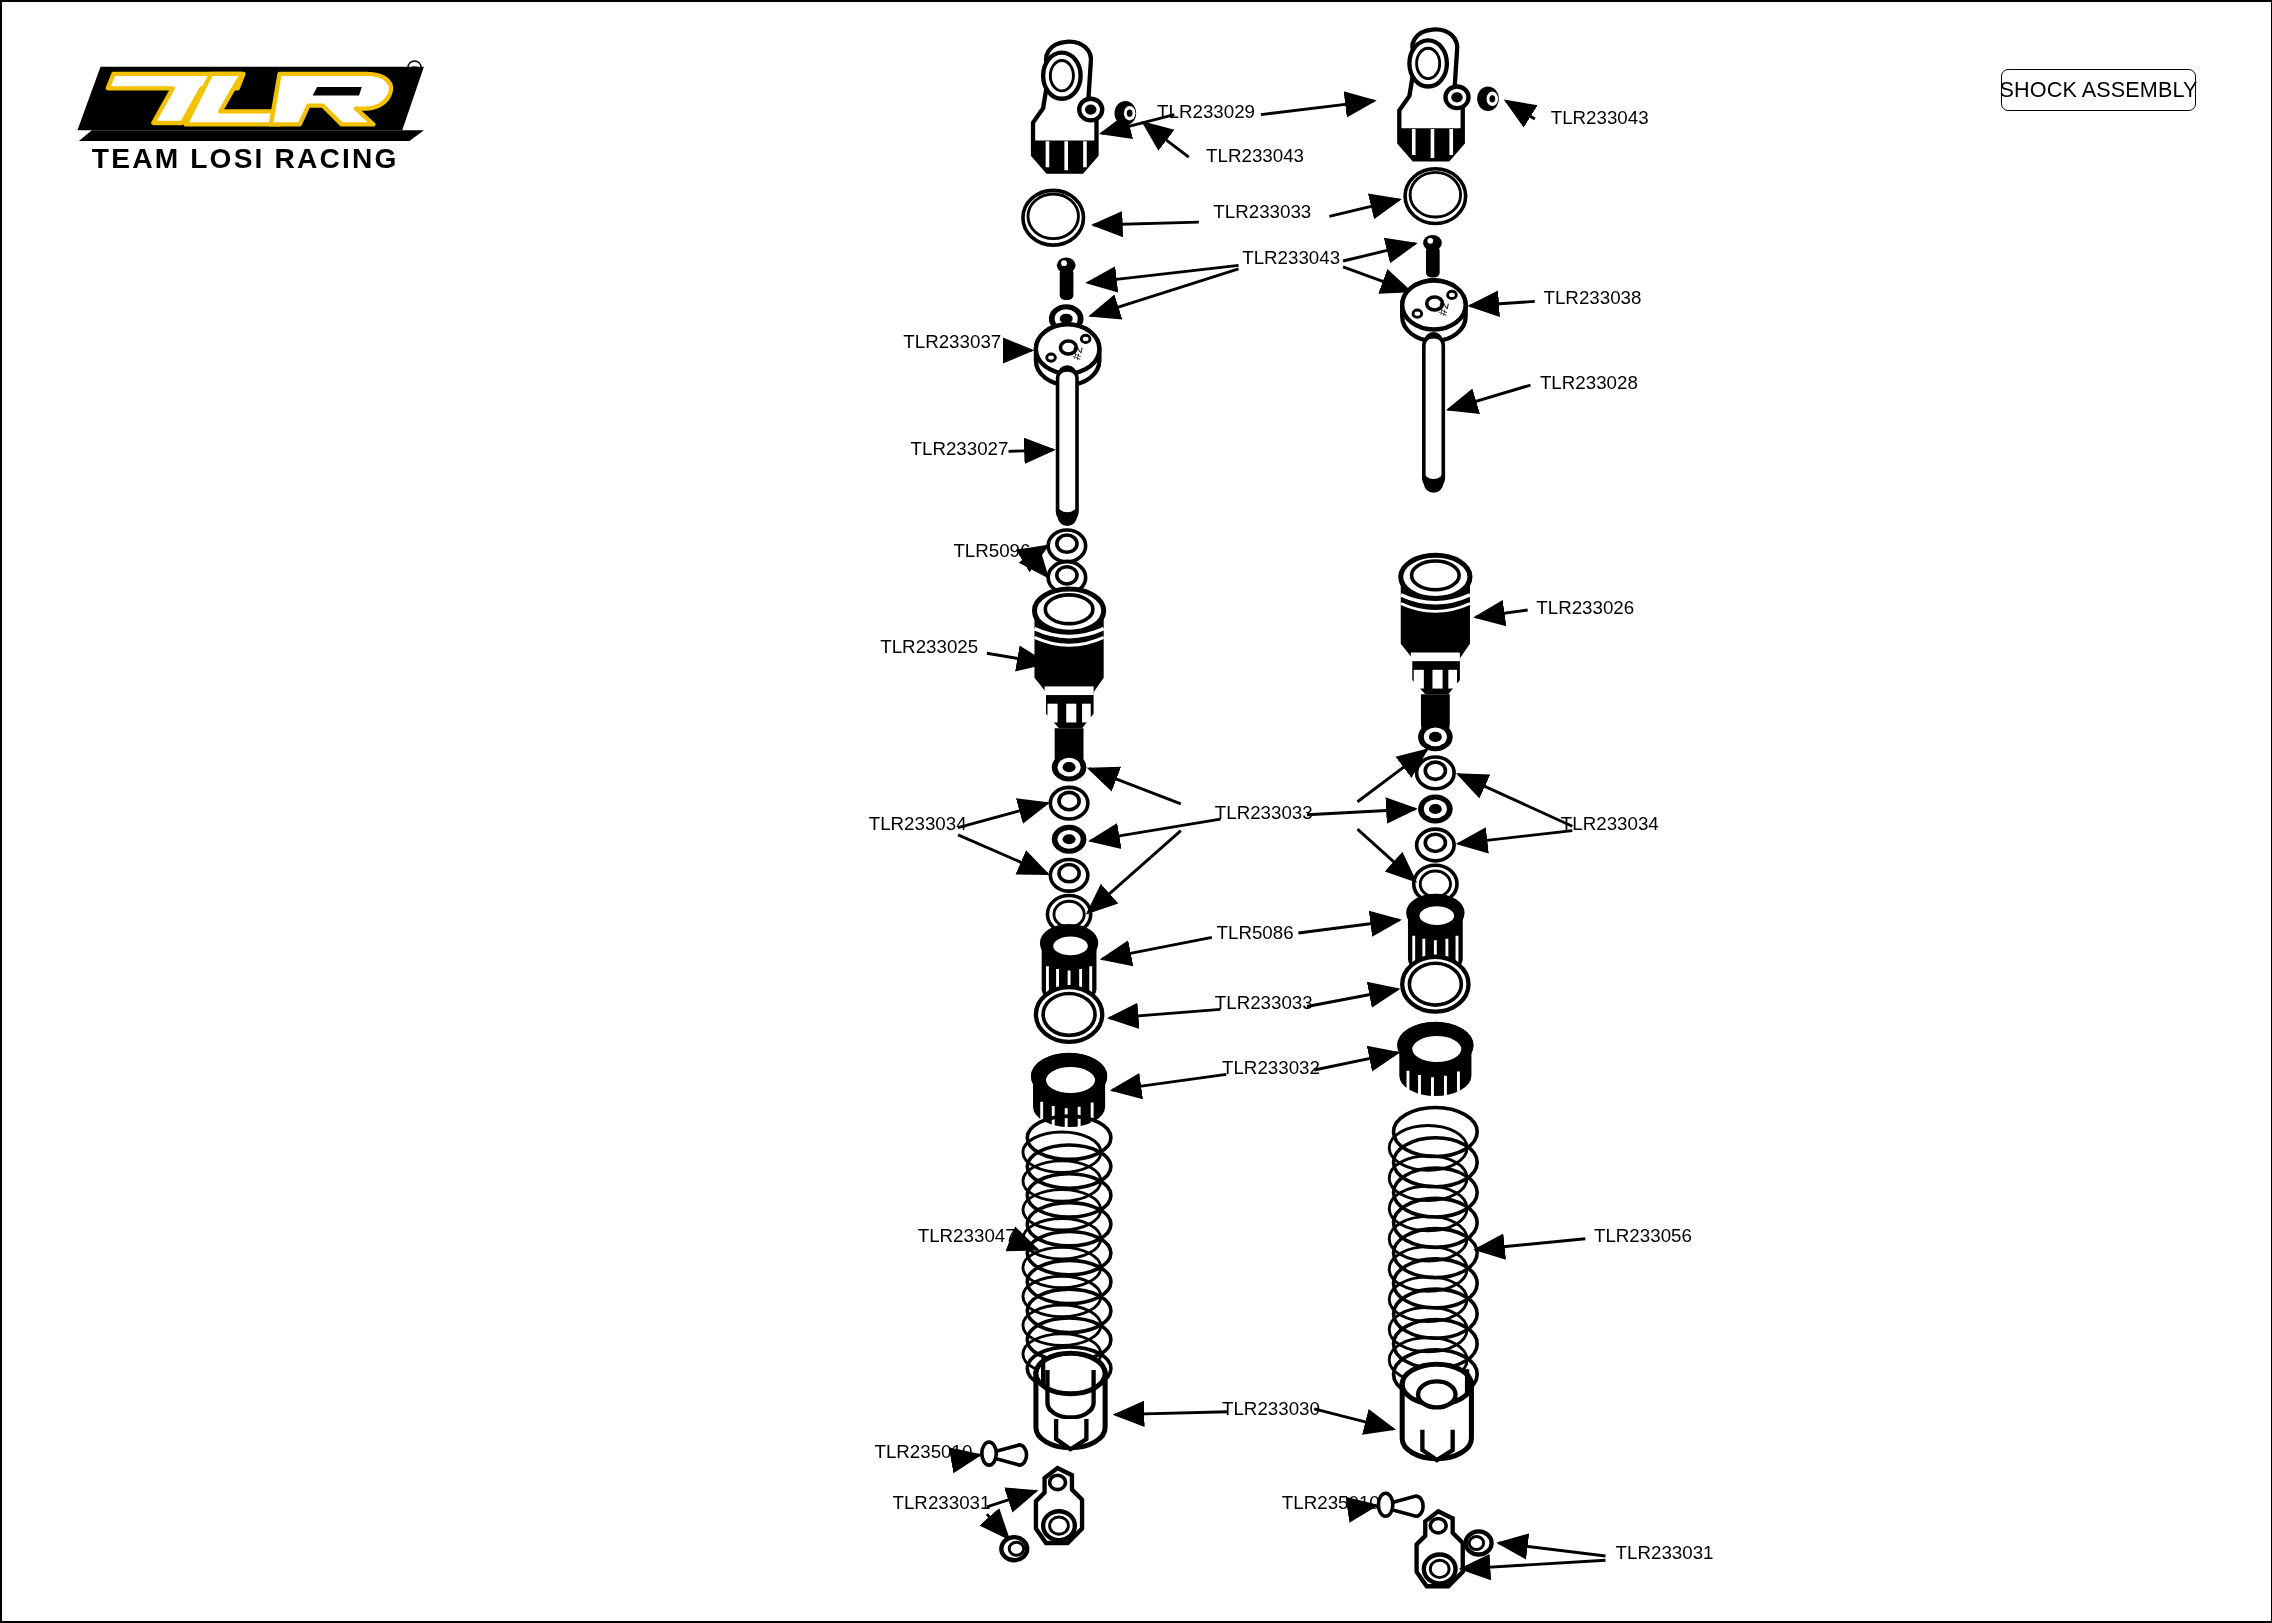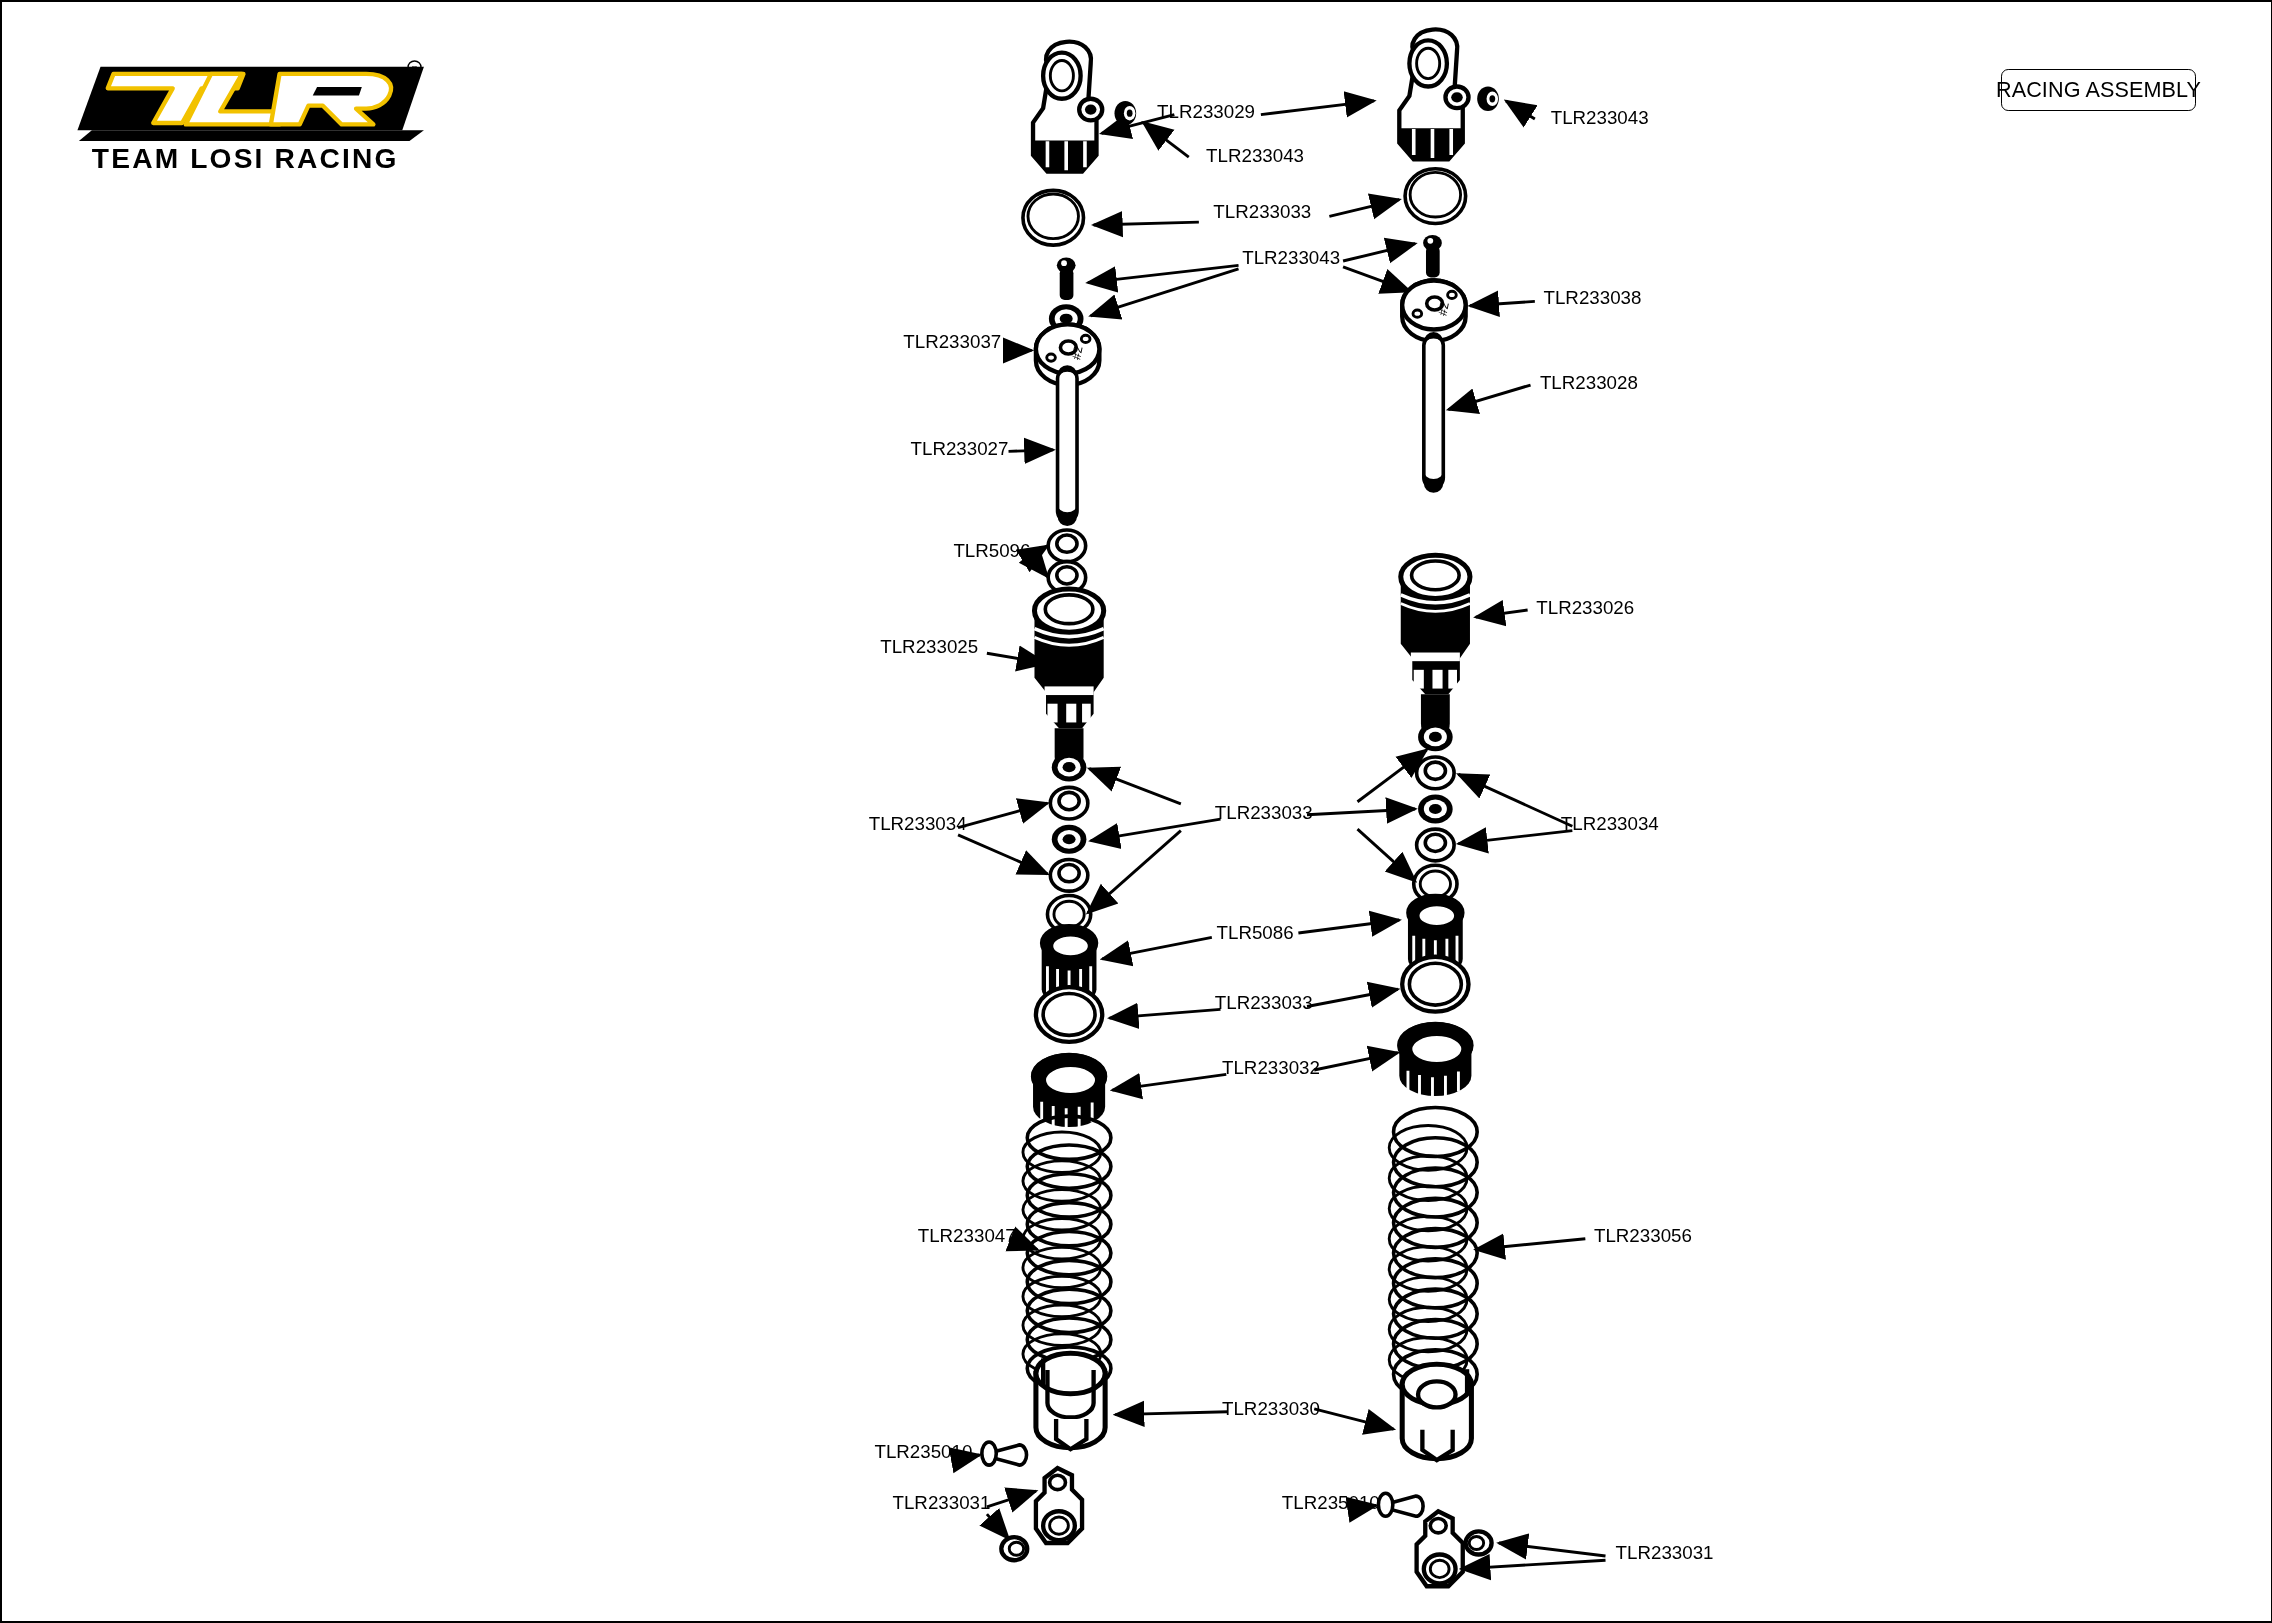--- a/index.html
+++ b/index.html
@@ -87,21 +87,21 @@
       <polygon points="352,58 414,58 410,70 346,70" fill="#000000"></polygon>
 
       <circle cx="487" cy="31" r="9" fill="none" stroke="#000000" stroke-width="2"></circle>
       <text x="487" y="36" font-family="Liberation Sans, sans-serif" font-size="11" text-anchor="middle" fill="#000000">R</text>
 
       <text x="40" y="170" font-family="Liberation Sans, sans-serif" font-size="39" font-weight="bold" letter-spacing="3" fill="#000000">TEAM LOSI RACING</text>
     </svg>
   </div>
 
   <div id="title-badge">
-    <span>RACING ASSEMBLY</span>
+    <span>SHOCK ASSEMBLY</span>
   </div>
 
   <svg id="diagram" viewBox="0 0 3151 2251" xmlns="http://www.w3.org/2000/svg">
     <defs>
       <marker id="arrow" viewBox="0 0 12 12" refX="11" refY="6" markerWidth="11" markerHeight="11" orient="auto-start-reverse">
         <path d="M0,1 L12,6 L0,11 z" fill="#000000"></path>
       </marker>
       <g id="oring">
         <ellipse cx="0" cy="0" rx="42" ry="38" fill="none" stroke="#000" stroke-width="5"></ellipse>
         <ellipse cx="0" cy="-2" rx="35" ry="31" fill="none" stroke="#000" stroke-width="4"></ellipse>

